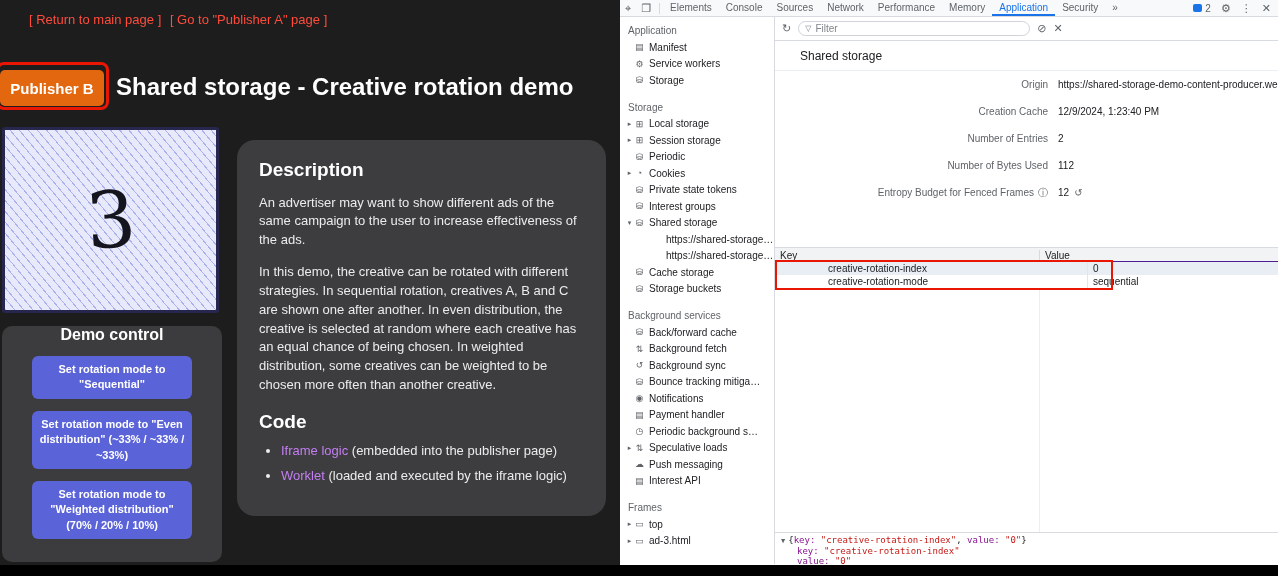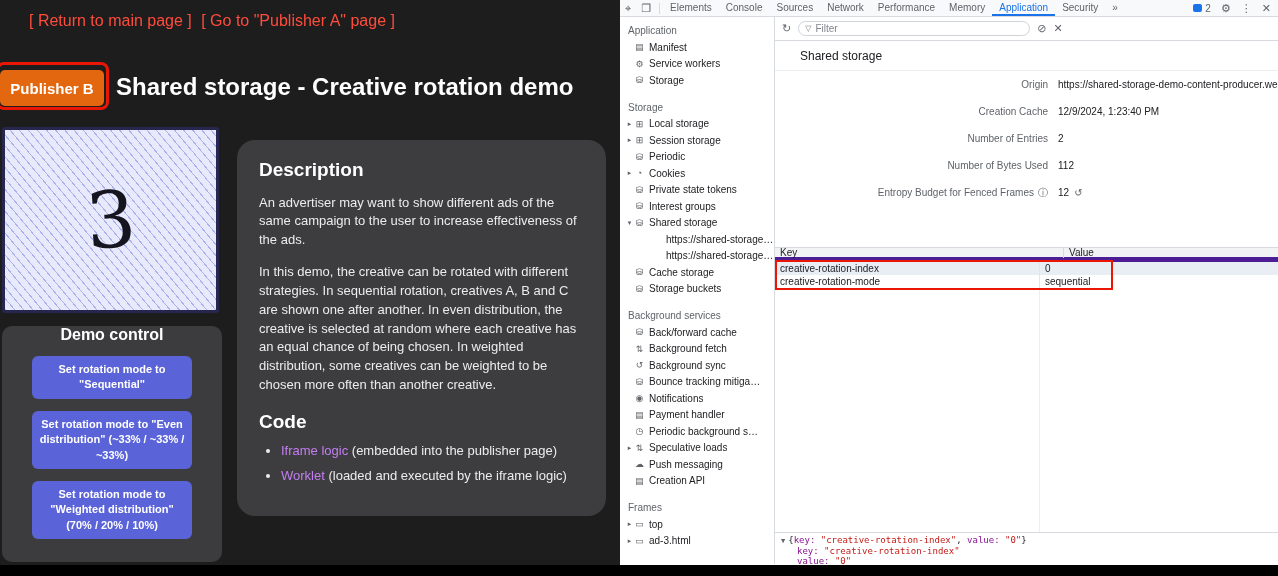--- a/index.html
+++ b/index.html
@@ -4,21 +4,21 @@
 <style>
   * { box-sizing: border-box; }
   html,body { margin:0; padding:0; }
   body {
     width:1278px; height:576px; position:relative; overflow:hidden;
     background:#000; font-family:"Liberation Sans", sans-serif;
   }
 
   
   #page { position:absolute; top:0; left:0; width:620px; height:565px; background:#1d1d1e; }
-  .top-links { position:absolute; top:12px; left:4px; font-size:16px; white-space:nowrap;padding-left:25px; }
+  .top-links { position:absolute; top:12px; left:4px; font-size:13px; white-space:nowrap;padding-left:25px; }
   .red-link { color:#ff4c3b; margin-right:5px; text-decoration:none; cursor:pointer; }
   .badge {
     position:absolute; top:70px; left:0; width:104px; height:36px;
     background:#e2670f; border-radius:5px; color:#fff; font-weight:bold; font-size:15px;
     display:flex; align-items:center; justify-content:center;
   }
   .badge-annotation {
     position:absolute; top:62px; left:-4px; width:113px; height:48px;
     border:3px solid #e81603; border-radius:8px; z-index:5;
   }
@@ -88,26 +88,26 @@
   .filter-ph { font-size:10px; color:#80868b; }
 
   .pane-title { font-size:12px; color:#202124; padding:8px 0 7px 25px; border-bottom:1px solid #eceff1; }
   .meta-row { height:27px; display:flex; align-items:center; }
   .meta-label { width:273px; text-align:right; color:#5f6368; flex:none; white-space:nowrap; }
   .meta-value { margin-left:10px; color:#202124; white-space:nowrap; }
   .info { color:#5f6368; margin-left:4px; cursor:pointer; }
   .reset { color:#5f6368; margin-left:5px; cursor:pointer; }
 
   .grid { position:absolute; top:230px; left:0; right:0; bottom:32px; border-top:1px solid #d7dade; }
-  .grid-header { height:14px; background:#f1f3f4; border-bottom:5px solid #4c1d95; display:flex; align-items:center;gap:24px; }
+  .grid-header { height:14px; background:#f1f3f4; border-bottom:1px solid #4c1d95; display:flex; align-items:flex-end; }
   .gh-key { width:264px; padding-left:5px; flex:none; display:flex; align-items:center; }
   .gh-value { flex:1; padding-left:5px; border-left:1px solid #d7dade; display:flex; align-items:center; }
   .grid-row { height:13px; display:flex; align-items:stretch; font-size:10px; }
   .grid-row.r0 { background:#e9eef5; }
-  .gc-key { width:264px; padding-left:5px; flex:none; display:flex; align-items:center; overflow:hidden; white-space:nowrap; }
+  .gc-key { width:264px; padding-left:5px; flex:none; display:flex; align-items:center; overflow:hidden; white-space:nowrap;margin-left:48px; }
   .gc-value { flex:1; padding-left:5px; border-left:1px solid #e3e6e8; display:flex; align-items:center; overflow:hidden; white-space:nowrap; }
   .grid-vline { position:absolute; left:264px; top:40px; bottom:0; width:1px; background:#eceff1; }
   .row-annotation { position:absolute; left:0; top:12px; width:338px; height:30px; border:2px solid #e81603; z-index:5; pointer-events:none; }
 
   .preview {
     position:absolute; left:0; right:0; bottom:0; height:32px; border-top:1px solid #d7dade;
     font-family:"DejaVu Sans Mono", monospace; font-size:9px; line-height:10px;
     padding:2px 0 0 6px; overflow:hidden; background:#fff;
   }
   .pv-line { white-space:nowrap; }
@@ -295,21 +295,21 @@
         <span class="tlabel">Speculative loads</span>
       </div>
       <div class="tree-item">
         <span class="arrow"></span>
         <span class="ticon">☁</span>
         <span class="tlabel">Push messaging</span>
       </div>
       <div class="tree-item">
         <span class="arrow"></span>
         <span class="ticon">▤</span>
-        <span class="tlabel">Creation API</span>
+        <span class="tlabel">Interest API</span>
       </div>
 
       <div class="sec-title mt">Frames</div>
       <div class="tree-item">
         <span class="arrow">▸</span>
         <span class="ticon">▭</span>
         <span class="tlabel">top</span>
       </div>
       <div class="tree-item">
         <span class="arrow">▸</span>

